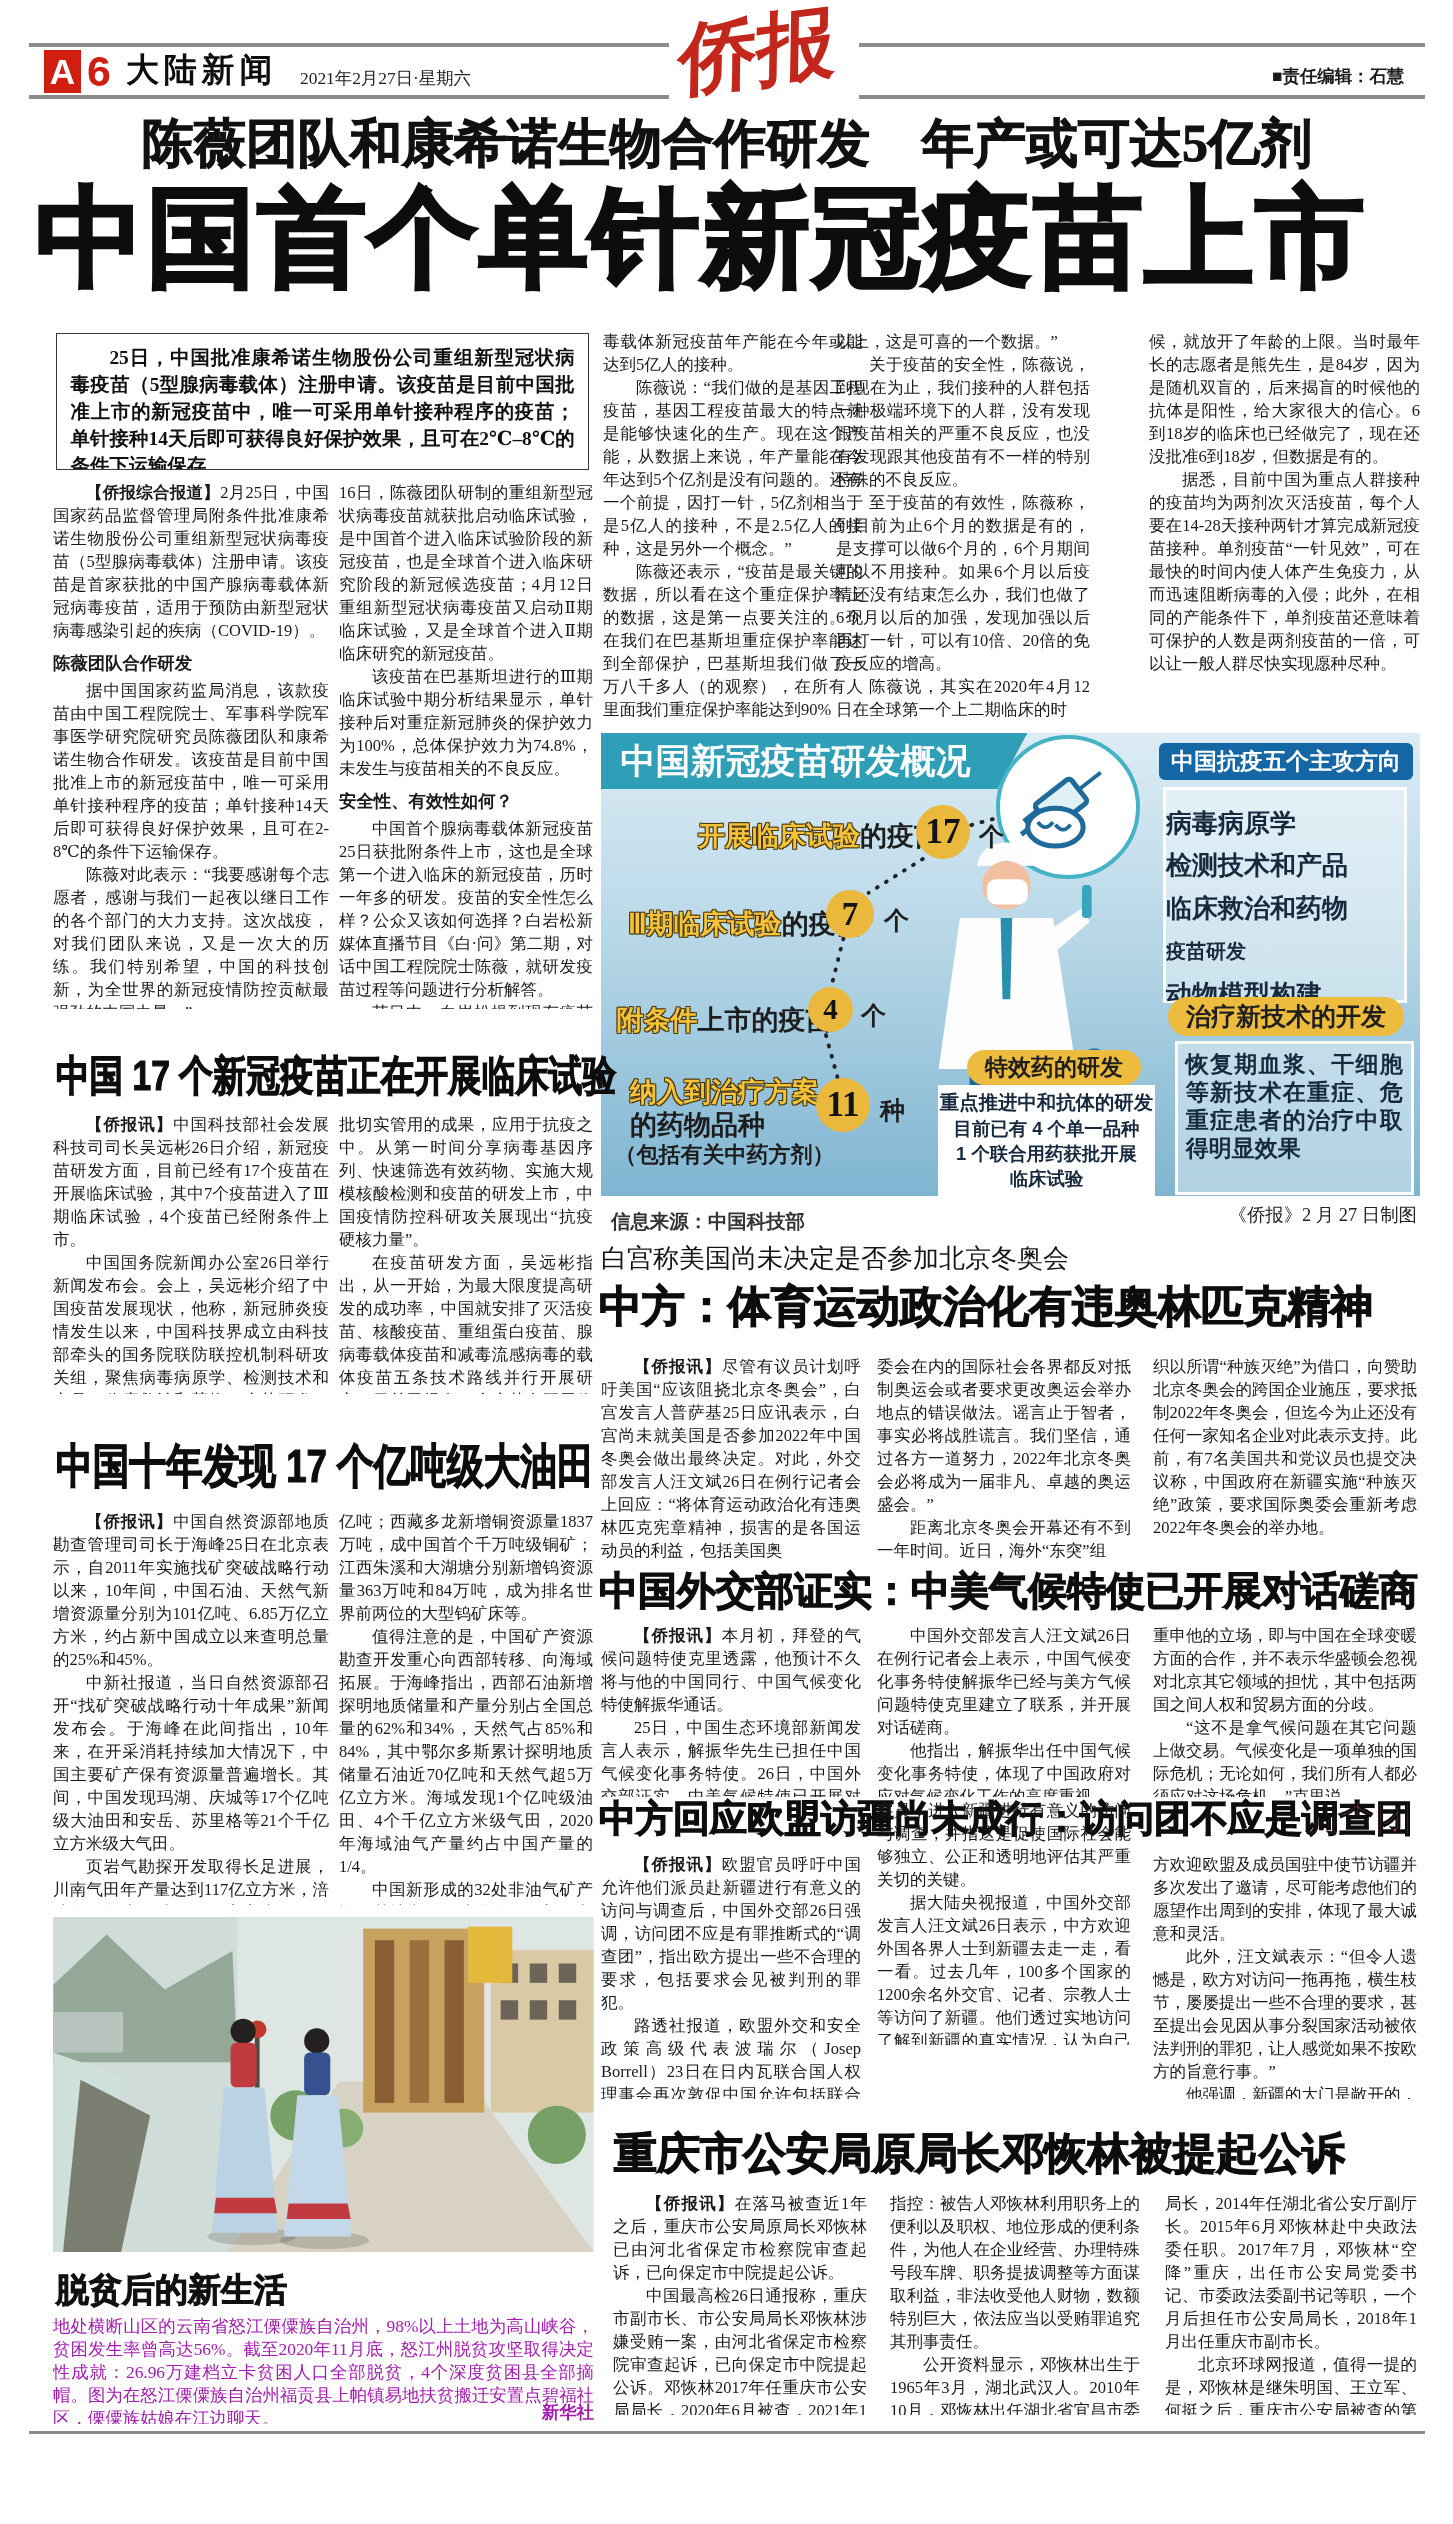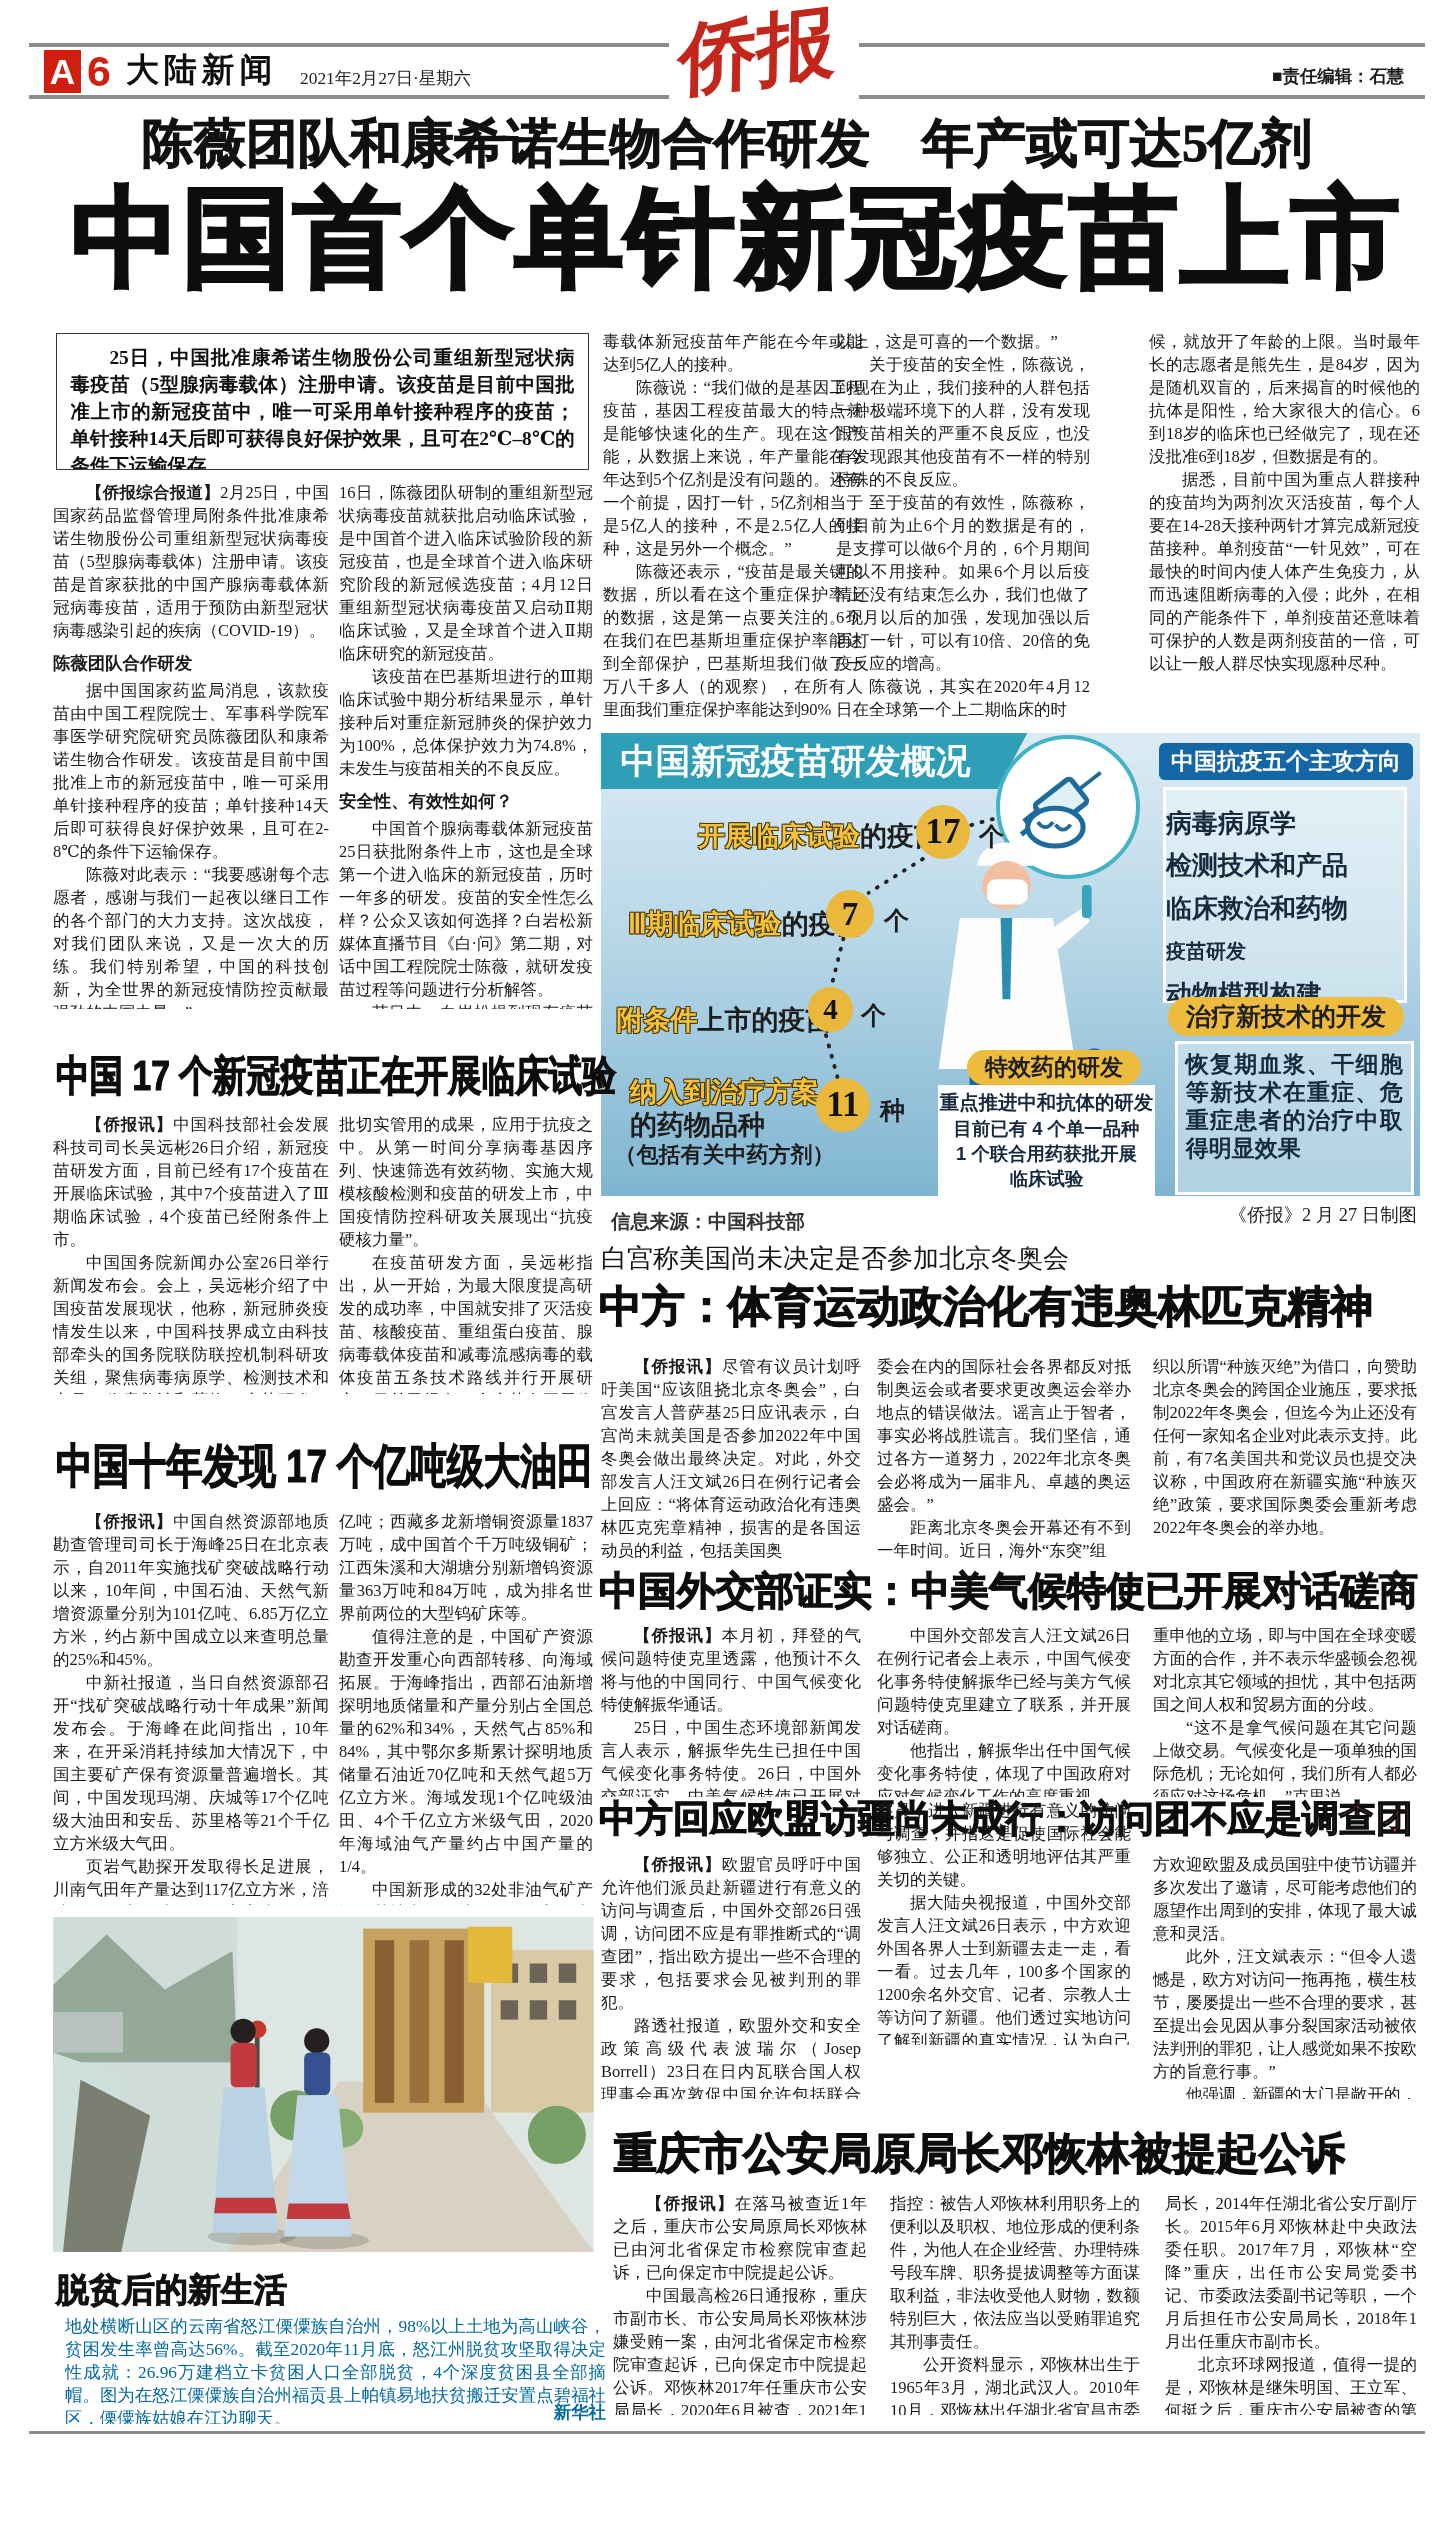--- a/index.html
+++ b/index.html
@@ -31,42 +31,42 @@
   .yl{color:#f5c33b;text-shadow:-1px -1px 0 #473509,1px -1px 0 #473509,-1px 1px 0 #473509,1px 1px 0 #473509;}
   .circle{position:absolute;background:#e9b83c;border-radius:50%;display:flex;align-items:center;
           justify-content:center;font-family:"Liberation Serif",serif;font-weight:700;color:#131313;}
   .unit{position:absolute;font-family:"Liberation Sans",sans-serif;font-weight:900;font-size:25px;color:#1d1d1d;}
   .pill{position:absolute;background:#edbc3e;border-radius:21.3px;display:flex;align-items:center;justify-content:center;
         font-family:"Liberation Sans",sans-serif;font-weight:900;color:#1e1e1e;}
   .wbox{position:absolute;border:3.9px solid #fff;background:rgba(255,255,255,.38);font-family:"Liberation Sans",sans-serif;
         font-weight:900;color:#16293d;text-align:left;}
   .dirhdr{position:absolute;background:#1566a4;border-radius:5.8px;color:#fff;font-family:"Liberation Sans",sans-serif;
           font-weight:900;display:flex;align-items:center;justify-content:center;}
-  .caption{position:absolute;font-size:17.4px;line-height:23px;text-align:justify;color:#0369a1;overflow:hidden;margin-left:12px;}
+  .caption{position:absolute;font-size:17.4px;line-height:23px;text-align:justify;color:#a21caf;overflow:hidden;}
   .redtxt{color:#b34a42;}
 </style>
 </head>
 <body>
 
 <div class="page">
 
   <div class="rule" style="left:29px;top:43px;width:640px"></div>
   <div class="rule" style="left:859px;top:43px;width:566px"></div>
   <div class="rule" style="left:29px;top:95px;width:640px"></div>
   <div class="rule" style="left:859px;top:95px;width:566px"></div>
 
   <div class="badgeA" style="left:44px;top:50px;width:37px;height:43px;font-size:35px">A</div>
   <div class="abs" style="left:87px;top:47px;font-size:43px;font-weight:900;color:#d01f10;font-family:'Liberation Sans',sans-serif">6</div>
   <div class="abs hd" style="left:126px;top:52px;font-size:33px;letter-spacing:4.8px;font-weight:700">大陆新闻</div>
   <div class="abs" style="left:300px;top:66px;font-size:17.4px;color:#222">2021年2月27日·星期六</div>
   <div class="masthead" style="left:678px;top:11.6px;font-size:79px">侨报</div>
   <div class="abs" style="left:1272px;top:64px;font-size:17.4px;font-weight:700;color:#1a1a1a">■责任编辑：石慧</div>
 
   <div class="abs serifbold" style="left:0;top:109px;width:1454px;text-align:center;font-size:52px">陈薇团队和康希诺生物合作研发　年产或可达5亿剂</div>
-  <div class="abs hd st2" style="left:0;top:178px;width:1402px;text-align:right;font-size:109px">中国首个单针新冠疫苗上市</div>
+  <div class="abs hd st2" style="left:0;top:178px;width:1402px;text-align:center;font-size:109px">中国首个单针新冠疫苗上市</div>
 
   <div class="leadbox" style="left:56px;top:333px;width:504px;height:116px;overflow:hidden">
     <p>25日，中国批准康希诺生物股份公司重组新型冠状病毒疫苗（5型腺病毒载体）注册申请。该疫苗是目前中国批准上市的新冠疫苗中，唯一可采用单针接种程序的疫苗；单针接种14天后即可获得良好保护效果，且可在2℃–8℃的条件下运输保存。</p>
   </div>
 
   <div class="col" style="left:53px;top:481px;width:276px;height:528px">
     <p><b class="intro">【侨报综合报道】</b><span>2月25日，中国国家药品监督管理局附条件批准康希诺生物股份公司重组新型冠状病毒疫苗（5型腺病毒载体）注册申请。该疫苗是首家获批的中国产腺病毒载体新冠病毒疫苗，适用于预防由新型冠状病毒感染引起的疾病（COVID-19）。</span></p>
     <p class="sub">陈薇团队合作研发</p>
     <p>据中国国家药监局消息，该款疫苗由中国工程院院士、军事科学院军事医学研究院研究员陈薇团队和康希诺生物合作研发。该疫苗是目前中国批准上市的新冠疫苗中，唯一可采用单针接种程序的疫苗；单针接种14天后即可获得良好保护效果，且可在2-8℃的条件下运输保存。</p>
     <p>陈薇对此表示：“我要感谢每个志愿者，感谢与我们一起夜以继日工作的各个部门的大力支持。这次战疫，对我们团队来说，又是一次大的历练。我们特别希望，中国的科技创新，为全世界的新冠疫情防控贡献最强劲的中国力量。”</p>

